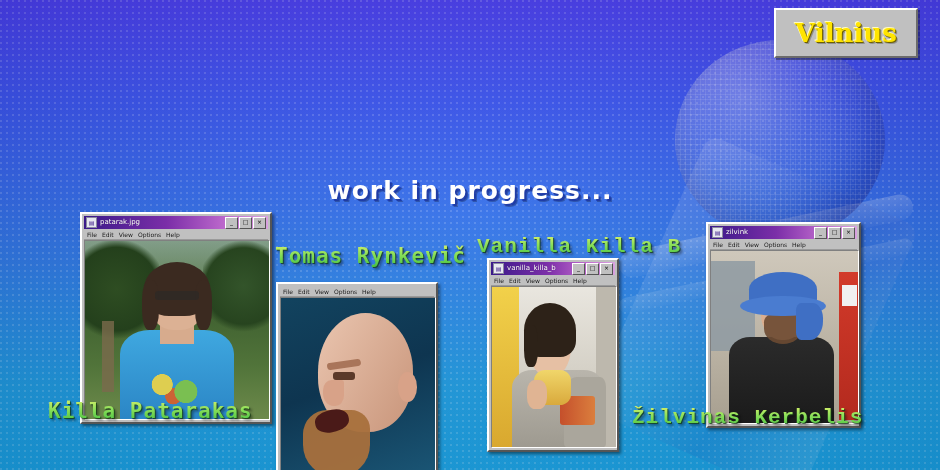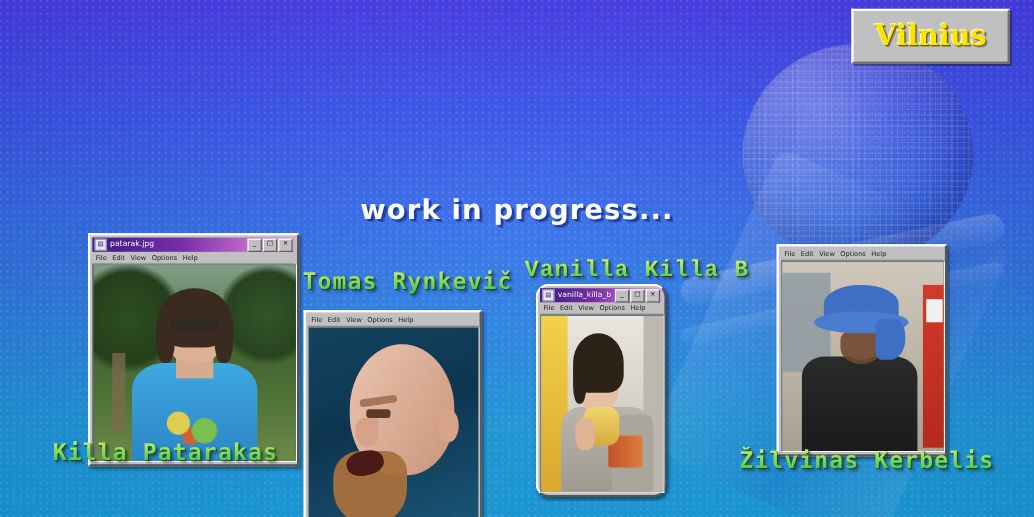--- a/index.html
+++ b/index.html
@@ -212,27 +212,27 @@
     font-family:"DejaVu Sans Mono", monospace;
     font-weight:bold;font-size:21px;letter-spacing:1px;
     background:linear-gradient(180deg,#d8f06a 0%,#8ce05a 42%,#3fbf3f 100%);
     -webkit-background-clip:text;background-clip:text;
     color:transparent;
     filter:drop-shadow(1px 1px 0 rgba(20,60,20,.75)) drop-shadow(2px 2px 1px rgba(0,0,0,.35));
   }
   #name-1{left:48px;top:399px;}
   #name-2{left:275px;top:244px;}
   #name-3{left:477px;top:235px;font-family:Liberation Mono, monospace;}
-  #name-4{left:672px;top:406px;}
+  #name-4{left:632px;top:406px;font-family:Liberation Mono, monospace;}
   
   #win-1{left:80px;top:212px;width:192px;}
   #win-1 .photo{height:178px;}
   #win-2{left:276px;top:282px;width:162px;}
   #win-2 .photo{height:186px;}
-  #win-3{left:487px;top:258px;width:119px;border-radius:12px;}
+  #win-3{left:487px;top:258px;width:132px;}
   #win-3 .photo{height:160px;}
   #win-4{left:706px;top:222px;width:155px;}
   #win-4 .photo{height:172px;}
 </style>
 </head>
 <body>
 
 <div id="poster">
 
   <div class="halftone"></div>
@@ -338,20 +338,29 @@
       <div class="p3-print"></div>
       <div class="p3-head"></div>
       <div class="p3-hair"></div>
       <div class="p3-hairside"></div>
       <div class="p3-food"></div>
       <div class="p3-hand"></div>
     </div>
   </div>
 
   <div class="win" id="win-4">
+    <div class="titlebar">
+      <span class="tb-icon">▤</span>
+      <span class="tb-title">zilvink</span>
+      <span class="tb-buttons">
+        <span class="tb-btn">_</span>
+        <span class="tb-btn">□</span>
+        <span class="tb-btn">×</span>
+      </span>
+    </div>
     <div class="menubar">
       <span>File</span>
       <span>Edit</span>
       <span>View</span>
       <span>Options</span>
       <span>Help</span>
     </div>
     <div class="photo">
       <div class="ph-layer p4-bg"></div>
       <div class="p4-shopL"></div>

